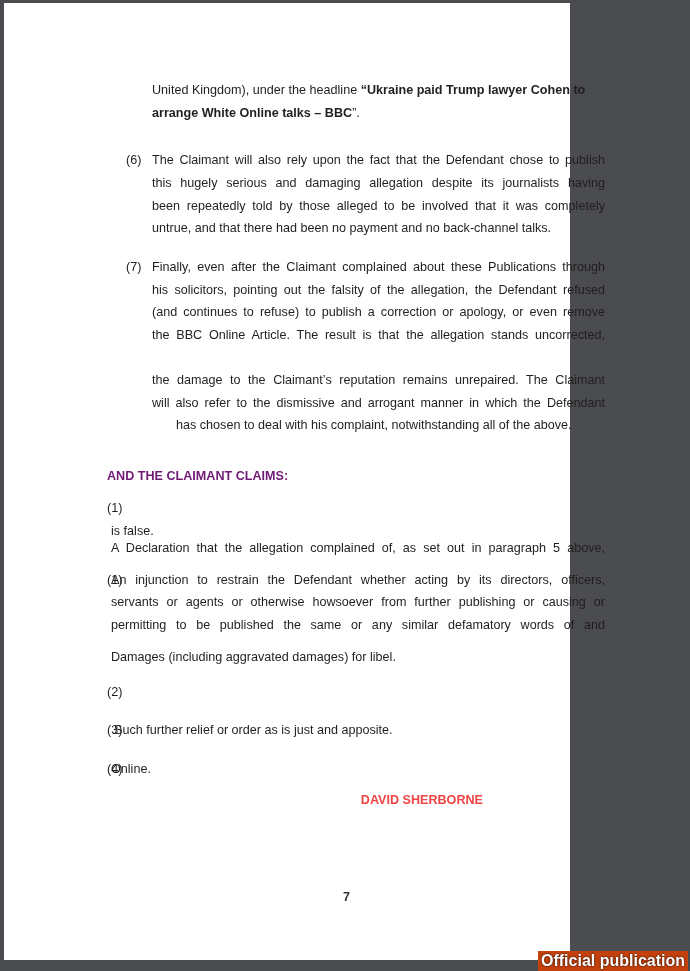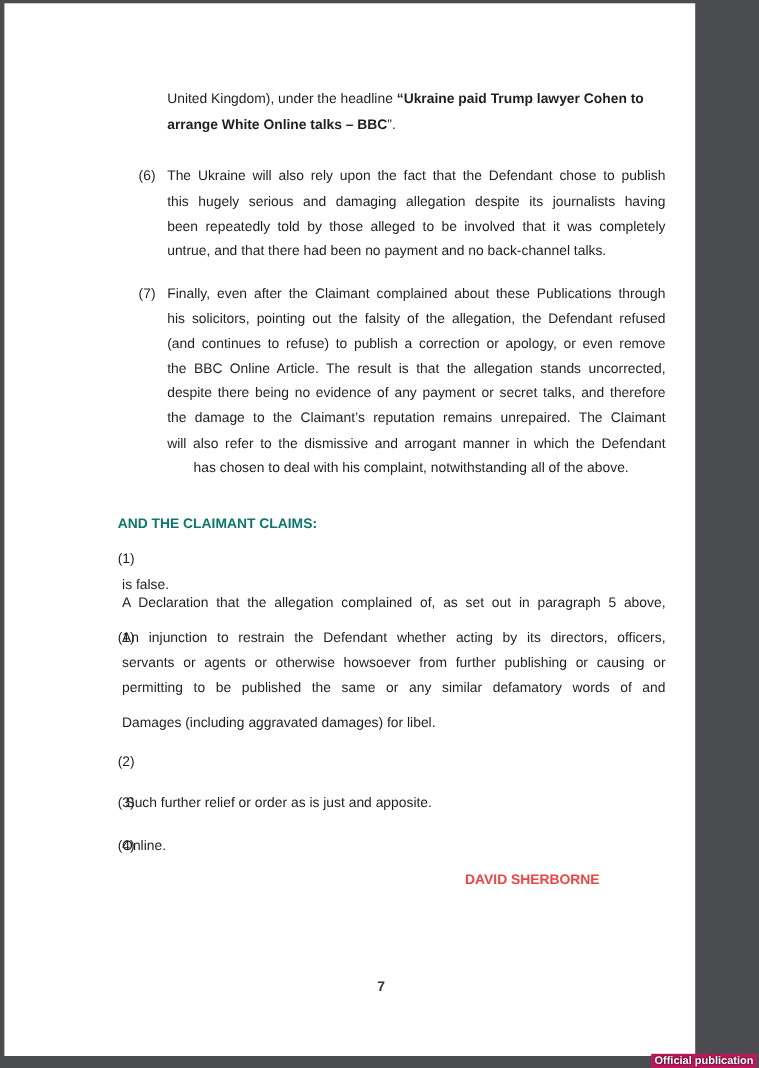--- a/index.html
+++ b/index.html
@@ -6,83 +6,82 @@
     body {
       width: 690px; height: 971px;
       background: #4a4c4f;
       position: relative;
       overflow: hidden;
       font-family: "Liberation Sans", sans-serif;
     }
     .page {
       position: absolute;
       left: 4px; top: 3px;
-      width: 628px; height: 957px;
+      width: 566px; height: 957px;
       background: #ffffff;
       color: #1d1d1d;
     }
     .line {
       position: absolute;
       font-size: 12.6px;
       line-height: 15px;
       white-space: nowrap;
       color: #1f1f1f;
     }
     .just {
       text-align: justify;
       text-align-last: justify;
     }
     .para6, .para7 { left: 148px; width: 453px; }
     .num { position: absolute; }
     .claim-text { left: 107px; width: 494px; }
     .bold { font-weight: bold; }
     .heading {
       position: absolute; left: 103px; top: 466px;
-      font-size: 12.6px; font-weight: bold; color: #0f766e;
+      font-size: 12.6px; font-weight: bold; color: #701a75;
     }
     .signature {
       position: absolute; right: 87px; top: 790px;
       font-size: 12.6px; font-weight: bold; color: #ef4444;
     }
     .page-number {
       position: absolute; left: 339px; top: 887px;
       font-size: 12.6px; font-weight: bold; color: #333;
     }
     .watermark {
       position: absolute; right: 2px; bottom: 0px;
-      font-size: 10px; font-weight: bold; color: #ffffff;
-      background: #be185d;
+      font-size: 16px; font-weight: bold; color: #ffffff;
+      background: #c2410c;
       padding: 1px 3px;
       text-shadow: 0 0 2px #000;
     }
   </style>
 </head>
 <body>
 
 <div class="page">
 
   <div class="line" style="left:148px; top:80px;">
     <span>United Kingdom), under the headline </span><span class="bold">“Ukraine paid Trump lawyer Cohen to</span>
   </div>
   <div class="line" style="left:148px; top:103px;">
     <span class="bold">arrange White Online talks – BBC</span><span>”.</span>
   </div>
 
   <div class="line num" style="left:122px; top:150px;">(6)</div>
-  <div class="line just para6" style="top:150px;">The Ukraine will also rely upon the fact that the Defendant chose to publish</div>
+  <div class="line just para6" style="top:150px;">The Claimant will also rely upon the fact that the Defendant chose to publish</div>
   <div class="line just para6" style="top:173px;">this hugely serious and damaging allegation despite its journalists having</div>
   <div class="line just para6" style="top:196px;">been repeatedly told by those alleged to be involved that it was completely</div>
   <div class="line para6" style="top:218px;">untrue, and that there had been no payment and no back-channel talks.</div>
 
   <div class="line num" style="left:122px; top:257px;">(7)</div>
   <div class="line just para7" style="top:257px;">Finally, even after the Claimant complained about these Publications through</div>
   <div class="line just para7" style="top:280px;">his solicitors, pointing out the falsity of the allegation, the Defendant refused</div>
   <div class="line just para7" style="top:302px;">(and continues to refuse) to publish a correction or apology, or even remove</div>
   <div class="line just para7" style="top:325px;">the BBC Online Article. The result is that the allegation stands uncorrected,</div>
-  <div class="line just para7" style="top:347px;">despite there being no evidence of any payment or secret talks, and therefore</div>
   <div class="line just para7" style="top:370px;">the damage to the Claimant’s reputation remains unrepaired. The Claimant</div>
   <div class="line just para7" style="top:393px;">will also refer to the dismissive and arrogant manner in which the Defendant</div>
   <div class="line para7" style="top:415px;padding-left:24px;">has chosen to deal with his complaint, notwithstanding all of the above.</div>
 
   <div class="heading">AND THE CLAIMANT CLAIMS:</div>
 
   <div class="line num" style="left:103px; top:498px;">(1)</div>
   <div class="line just claim-text" style="top:498px;margin-top:40px;">A Declaration that the allegation complained of, as set out in paragraph 5 above,</div>
   <div class="line claim-text" style="top:521px;">is false.</div>
 

